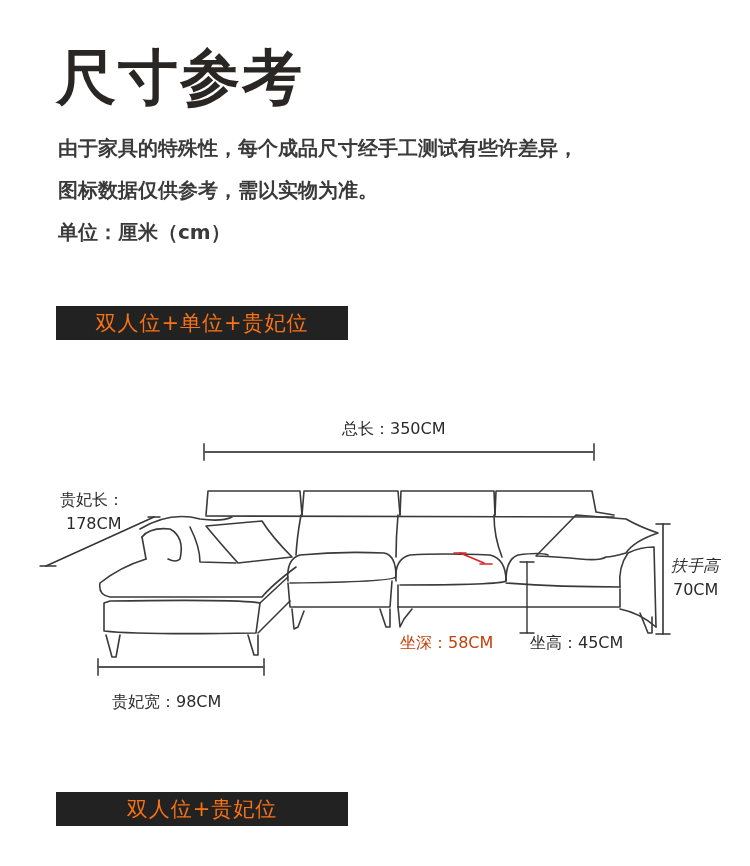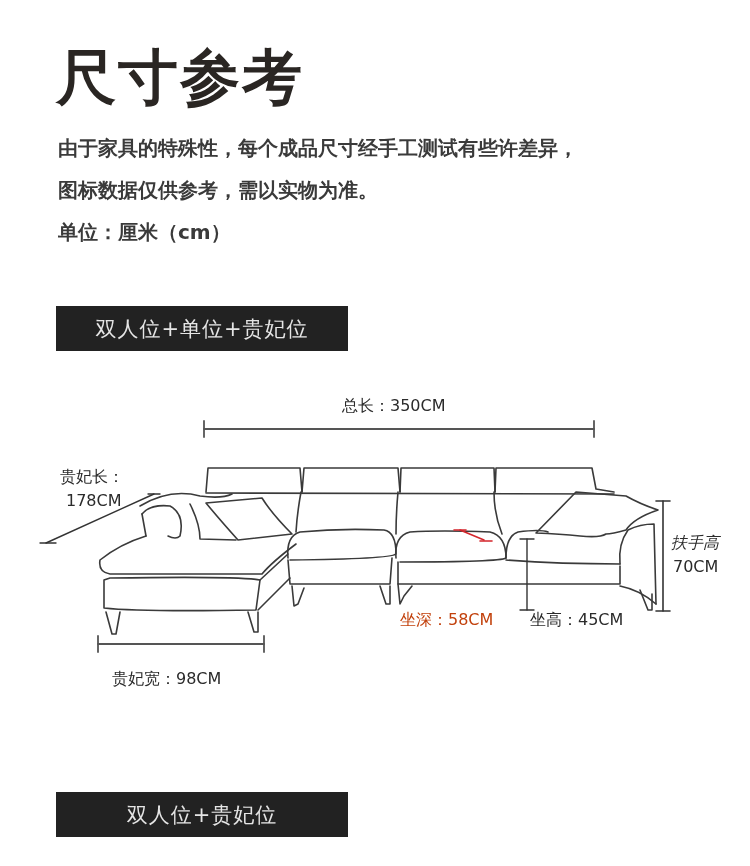--- a/index.html
+++ b/index.html
@@ -3,24 +3,24 @@
   <meta charset="utf-8">
   <style>
     * { margin: 0; padding: 0; box-sizing: border-box; }
     html, body { width: 750px; height: 866px; background: #ffffff; overflow: hidden; }
     body { position: relative; font-family: "DejaVu Sans", "Liberation Sans", sans-serif; color: #2b2b2b; }
     .title { position: absolute; left: 56px; top: 42px; font-size: 60px; font-weight: bold; letter-spacing: 2px; color: #2a2623; line-height: 70px; }
     .desc { position: absolute; left: 58px; font-size: 20px; color: #3a3a3a; line-height: 28px; white-space: nowrap; font-weight: bold; }
     .d1 { top: 134px; }
     .d2 { top: 176px; text-align: center; }
     .d3 { top: 218px; }
-    .bar { position: absolute; left: 56px; width: 292px; height: 45px; background: #222222; color: #e5e5e5; font-size: 21px; display: flex; align-items: center; justify-content: center; letter-spacing: 1px; }
+    .bar { position: absolute; left: 56px; width: 292px; height: 34px; background: #222222; color: #f97316; font-size: 21px; display: flex; align-items: center; justify-content: center; letter-spacing: 1px; }
     .bar1 { top: 306px; }
     .bar2 { top: 792px; }
-    .diagram { position: absolute; left: 0; top: 374px; width: 750px; height: 340px; }
+    .diagram { position: absolute; left: 0; top: 397px; width: 750px; height: 340px; }
     .lbl { position: absolute; font-size: 16px; color: #2b2b2b; white-space: nowrap; line-height: 20px; }
     .lbl.red { color: #c2410c; text-align: center; }
     svg { position: absolute; left: 0; top: 0; }
   </style>
 </head>
 <body>
 
 <div class="title">尺寸参考</div>
 <div class="desc d1">由于家具的特殊性，每个成品尺寸经手工测试有些许差异，</div>
 <div class="desc d2">图标数据仅供参考，需以实物为准。</div>

